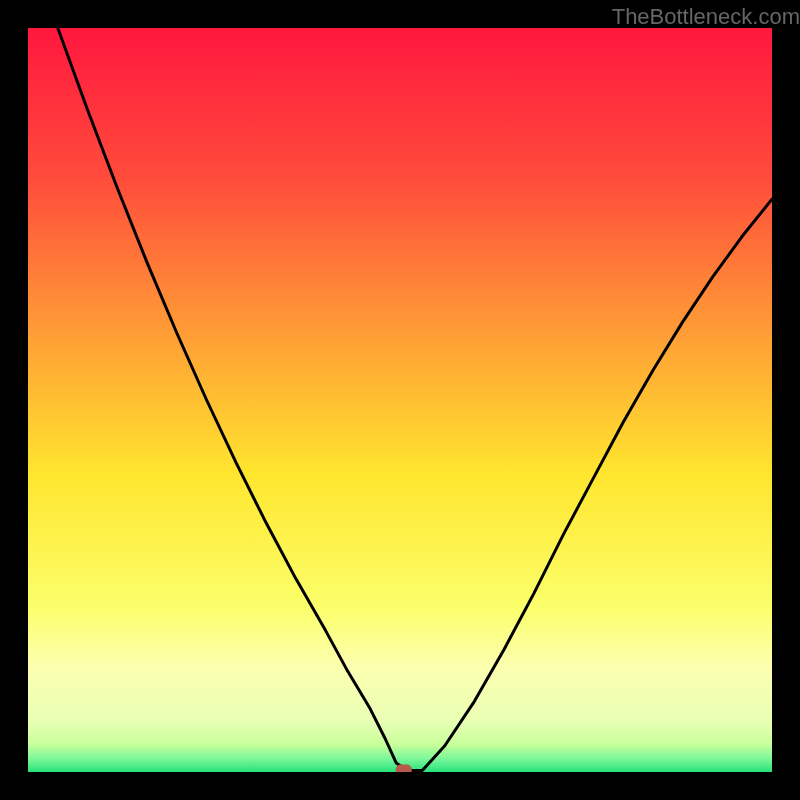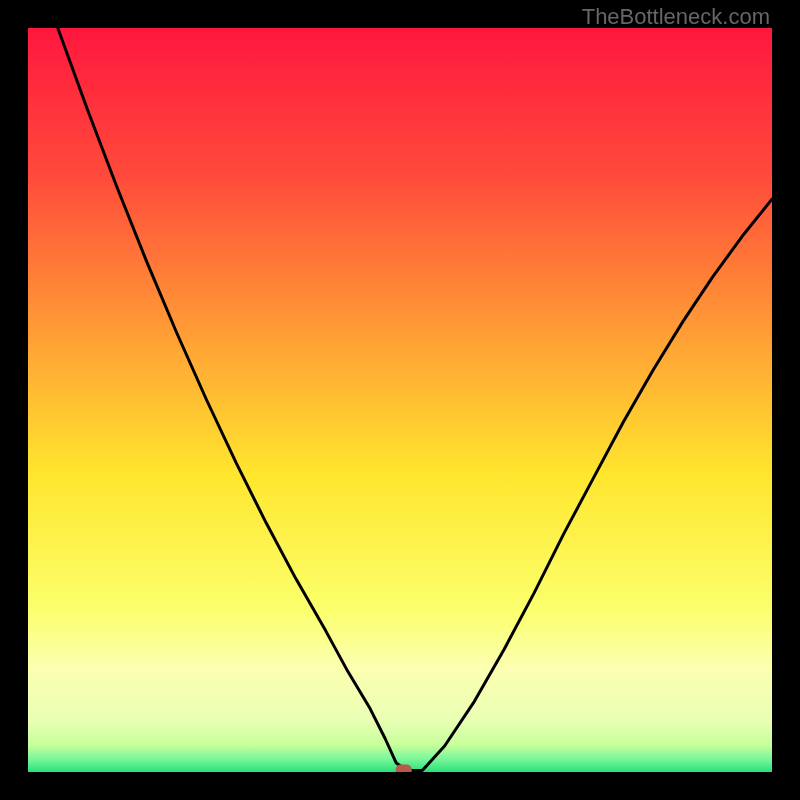--- a/index.html
+++ b/index.html
@@ -7,21 +7,21 @@
     padding: 0;
     width: 800px;
     height: 800px;
     background: #000;
     position: relative;
     overflow: hidden;
   }
   .watermark {
     position: absolute;
     top: 4px;
-    right: 30px;
+    right: 0;
     color: #666;
     font-family: Arial, Helvetica, sans-serif;
     font-size: 22px;
     font-weight: 500;
     z-index: 20;
   }
   .plot {
     position: absolute;
     left: 28px;
     top: 28px;

